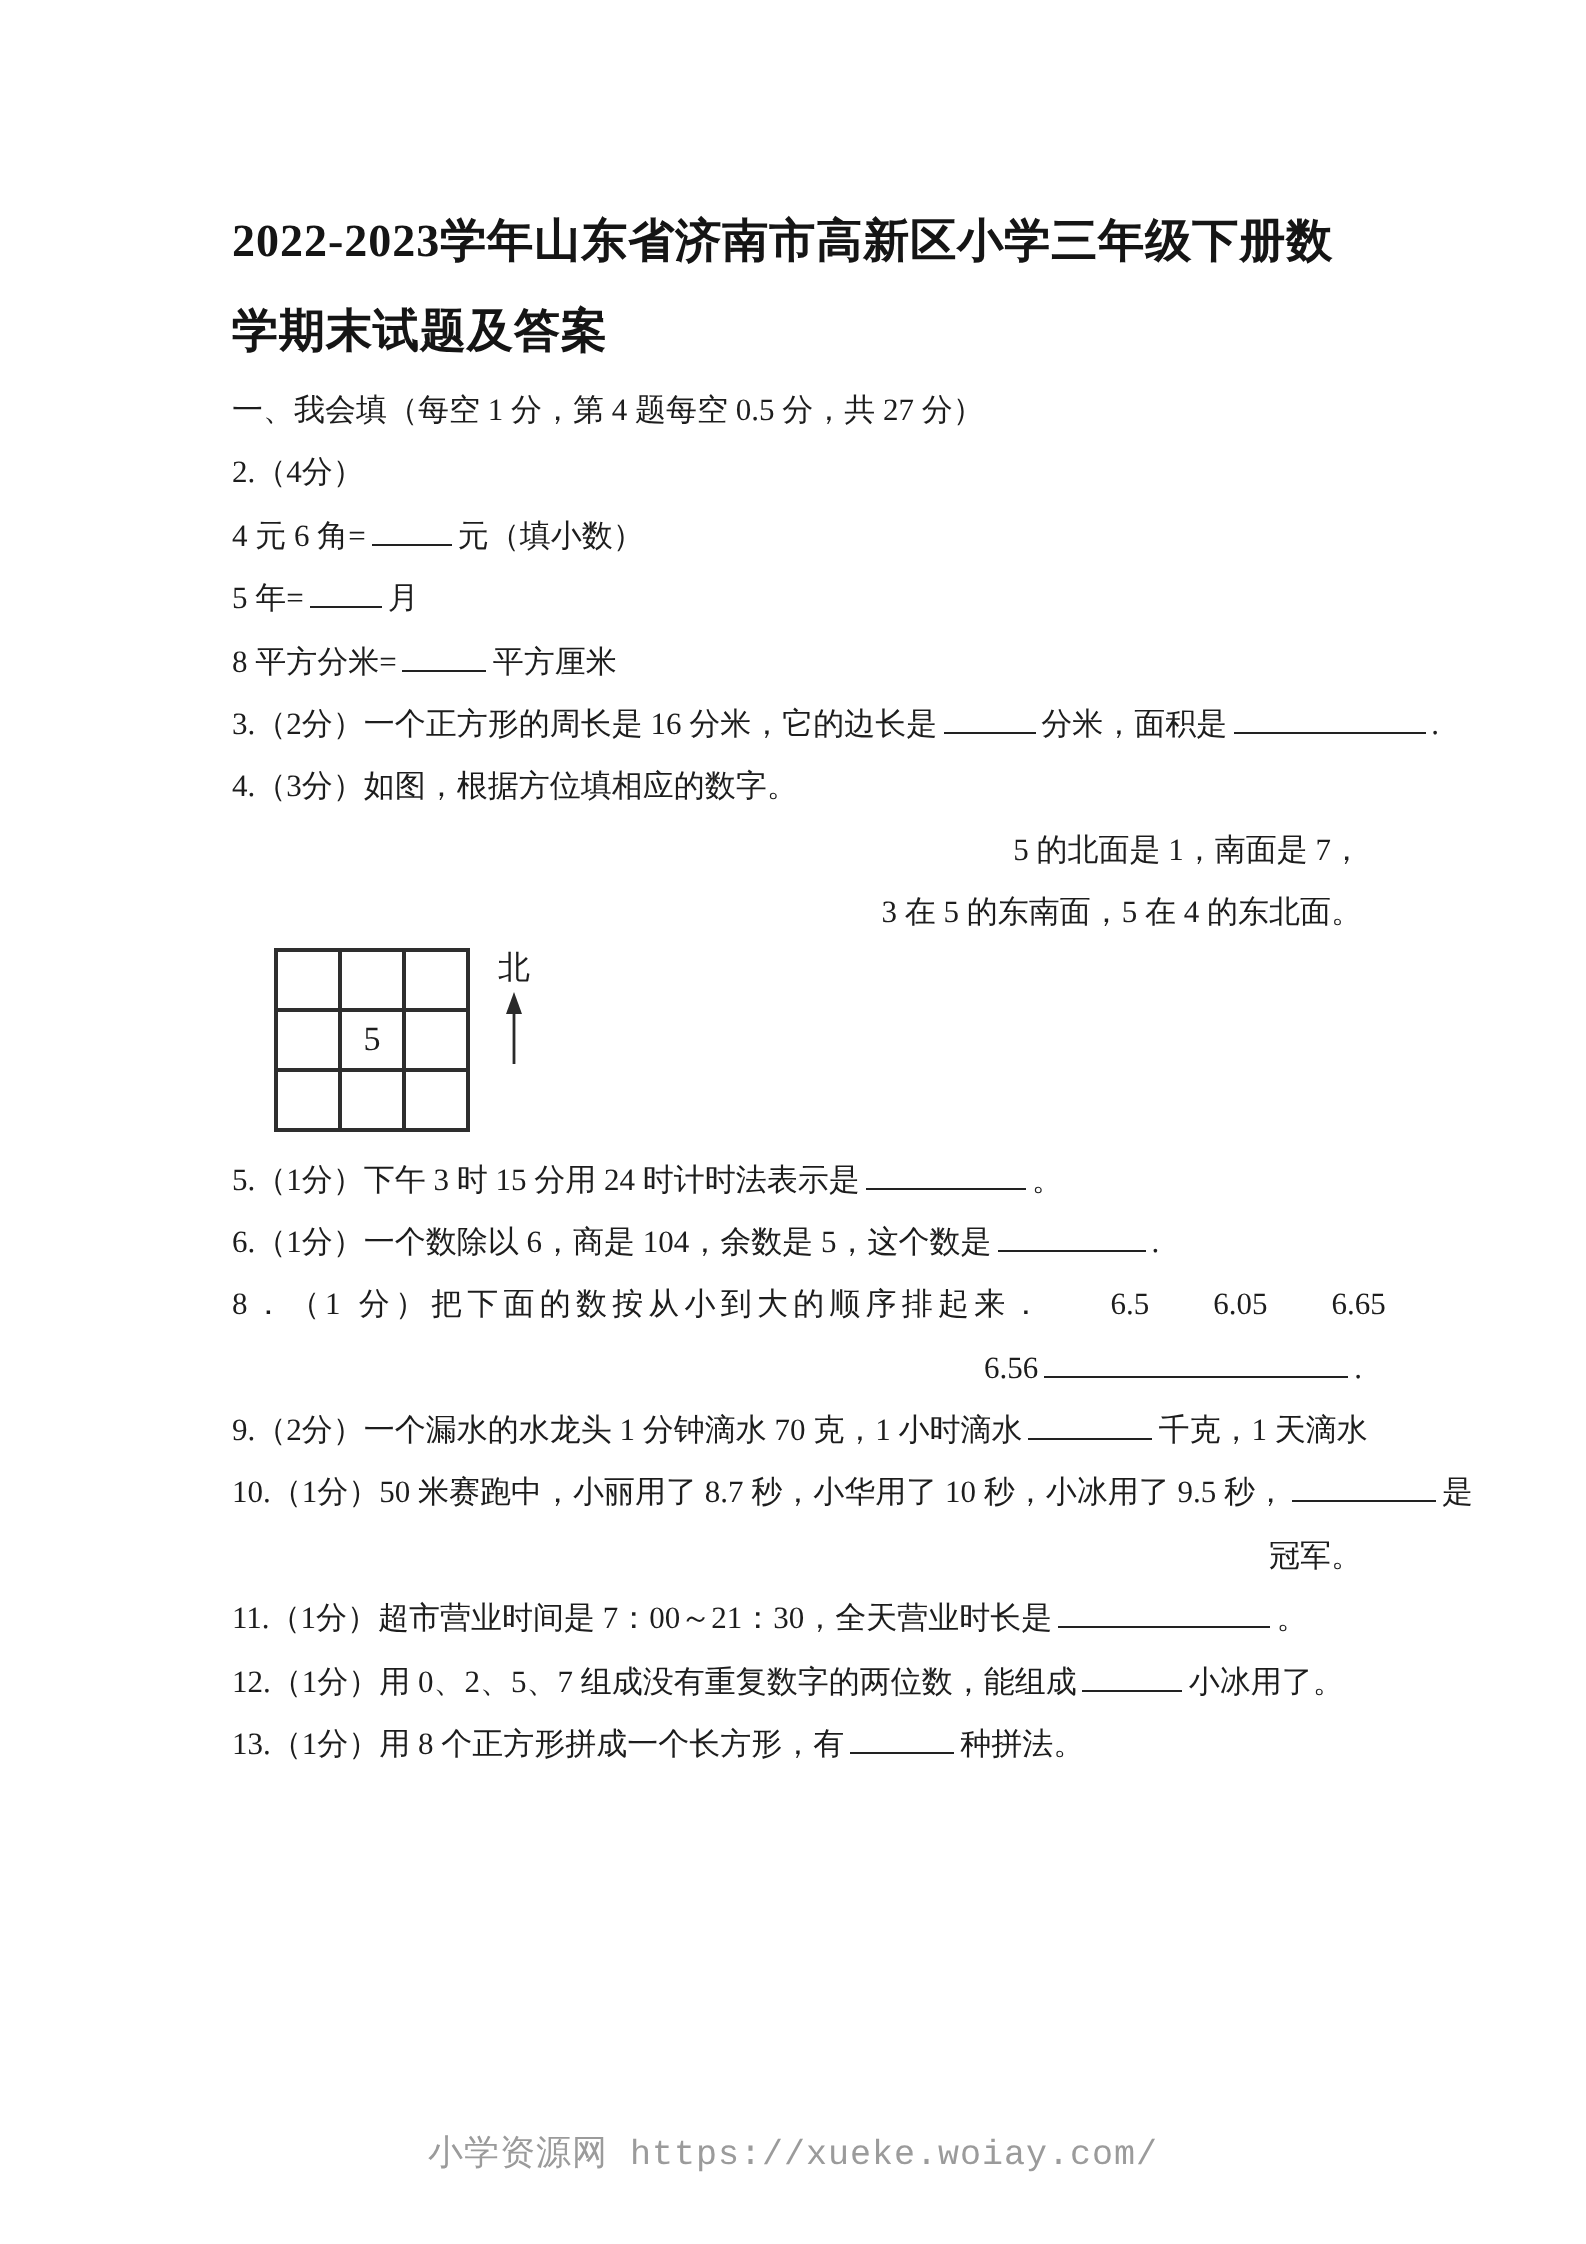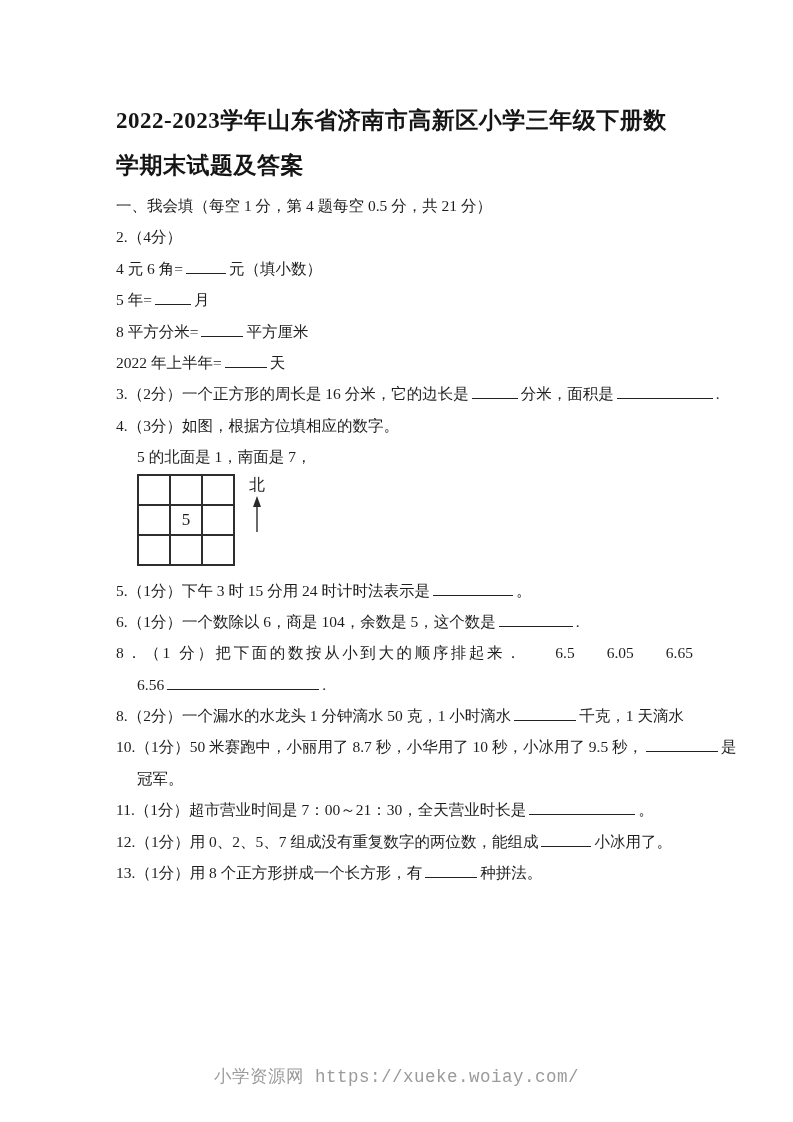--- a/index.html
+++ b/index.html
@@ -24,21 +24,21 @@
     letter-spacing: 0.5px;
     margin: 0 0 2px 0;
     color: #151515;
   }
   .line {
     font-size: 15.5px;
     line-height: 31.4px;
     height: 31.4px;
     white-space: nowrap;
   }
-  .indent { padding-left: 21px; }
+  .indent { padding-left: 21px; text-align: right; }
   .blank {
     display: inline-block;
     border-bottom: 1.2px solid #222;
     height: 14px;
     margin: 0 3px;
   }
   .w36{width:36px}.w40{width:40px}.w42{width:42px}.w46{width:46px}
   .w50{width:50px}.w52{width:52px}.w62{width:62px}.w72{width:72px}
   .w73{width:73px}.w74{width:74px}.w78{width:78px}.w80{width:80px}
   .w96{width:96px}.w106{width:106px}.w152{width:152px}
@@ -78,37 +78,37 @@
   }
 </style>
 </head>
 <body>
 
 <div class="page">
   <div class="content">
 
     <h1 class="title">2022-2023学年山东省济南市高新区小学三年级下册数学期末试题及答案</h1>
 
-    <div class="line">一、我会填（每空 1 分，第 4 题每空 0.5 分，共 21 分）</div>
+    <div class="line">一、我会填（每空 1 分，第 4 题每空 0.5 分，共 27 分）</div>
 
 
     <div class="line">2.（4分）</div>
 
     <div class="line"><span>4 元 6 角=</span><span class="blank w40"></span><span>元（填小数）</span></div>
 
     <div class="line"><span>5 年=</span><span class="blank w36"></span><span>月</span></div>
 
     <div class="line"><span>8 平方分米=</span><span class="blank w42"></span><span>平方厘米</span></div>
 
-    <div class="line"><span>2022 年上半年=</span><span class="blank w42"></span><span>天</span></div>
 
     <div class="line"><span>3.（2分）一个正方形的周长是 16 分米，它的边长是</span><span class="blank w46"></span><span>分米，面积是</span><span class="blank w96"></span><span>.</span></div>
 
     <div class="line">4.（3分）如图，根据方位填相应的数字。</div>
     <div class="line indent">5 的北面是 1，南面是 7，</div>
+    <div class="line indent">3 在 5 的东南面，5 在 4 的东北面。</div>
 
     <div class="grid-block">
       <table class="dir-grid">
         <tbody>
             <tr>
           <td></td>
           <td></td>
           <td></td>
         </tr>
         <tr>
@@ -134,21 +134,21 @@
 
     <div class="line"><span>5.（1分）下午 3 时 15 分用 24 时计时法表示是</span><span class="blank w80"></span><span>。</span></div>
 
     <div class="line"><span>6.（1分）一个数除以 6，商是 104，余数是 5，这个数是</span><span class="blank w74"></span><span>.</span></div>
 
 
     <div class="line"><span class="spread">8．（1 分）把下面的数按从小到大的顺序排起来．</span><span class="num">6.5</span><span class="num">6.05</span><span class="num">6.65</span></div>
 
     <div class="line indent"><span>6.56</span><span class="blank w152"></span><span>.</span></div>
 
-    <div class="line"><span>8.（2分）一个漏水的水龙头 1 分钟滴水 50 克，1 小时滴水</span><span class="blank w62"></span><span>千克，1 天滴水</span></div>
+    <div class="line"><span>9.（2分）一个漏水的水龙头 1 分钟滴水 70 克，1 小时滴水</span><span class="blank w62"></span><span>千克，1 天滴水</span></div>
 
 
     <div class="line"><span>10.（1分）50 米赛跑中，小丽用了 8.7 秒，小华用了 10 秒，小冰用了 9.5 秒，</span><span class="blank w72"></span><span>是</span></div>
 
     <div class="line indent">冠军。</div>
 
     <div class="line"><span>11.（1分）超市营业时间是 7：00～21：30，全天营业时长是</span><span class="blank w106"></span><span>。</span></div>
 
     <div class="line"><span>12.（1分）用 0、2、5、7 组成没有重复数字的两位数，能组成</span><span class="blank w50"></span><span>小冰用了。</span></div>
 

